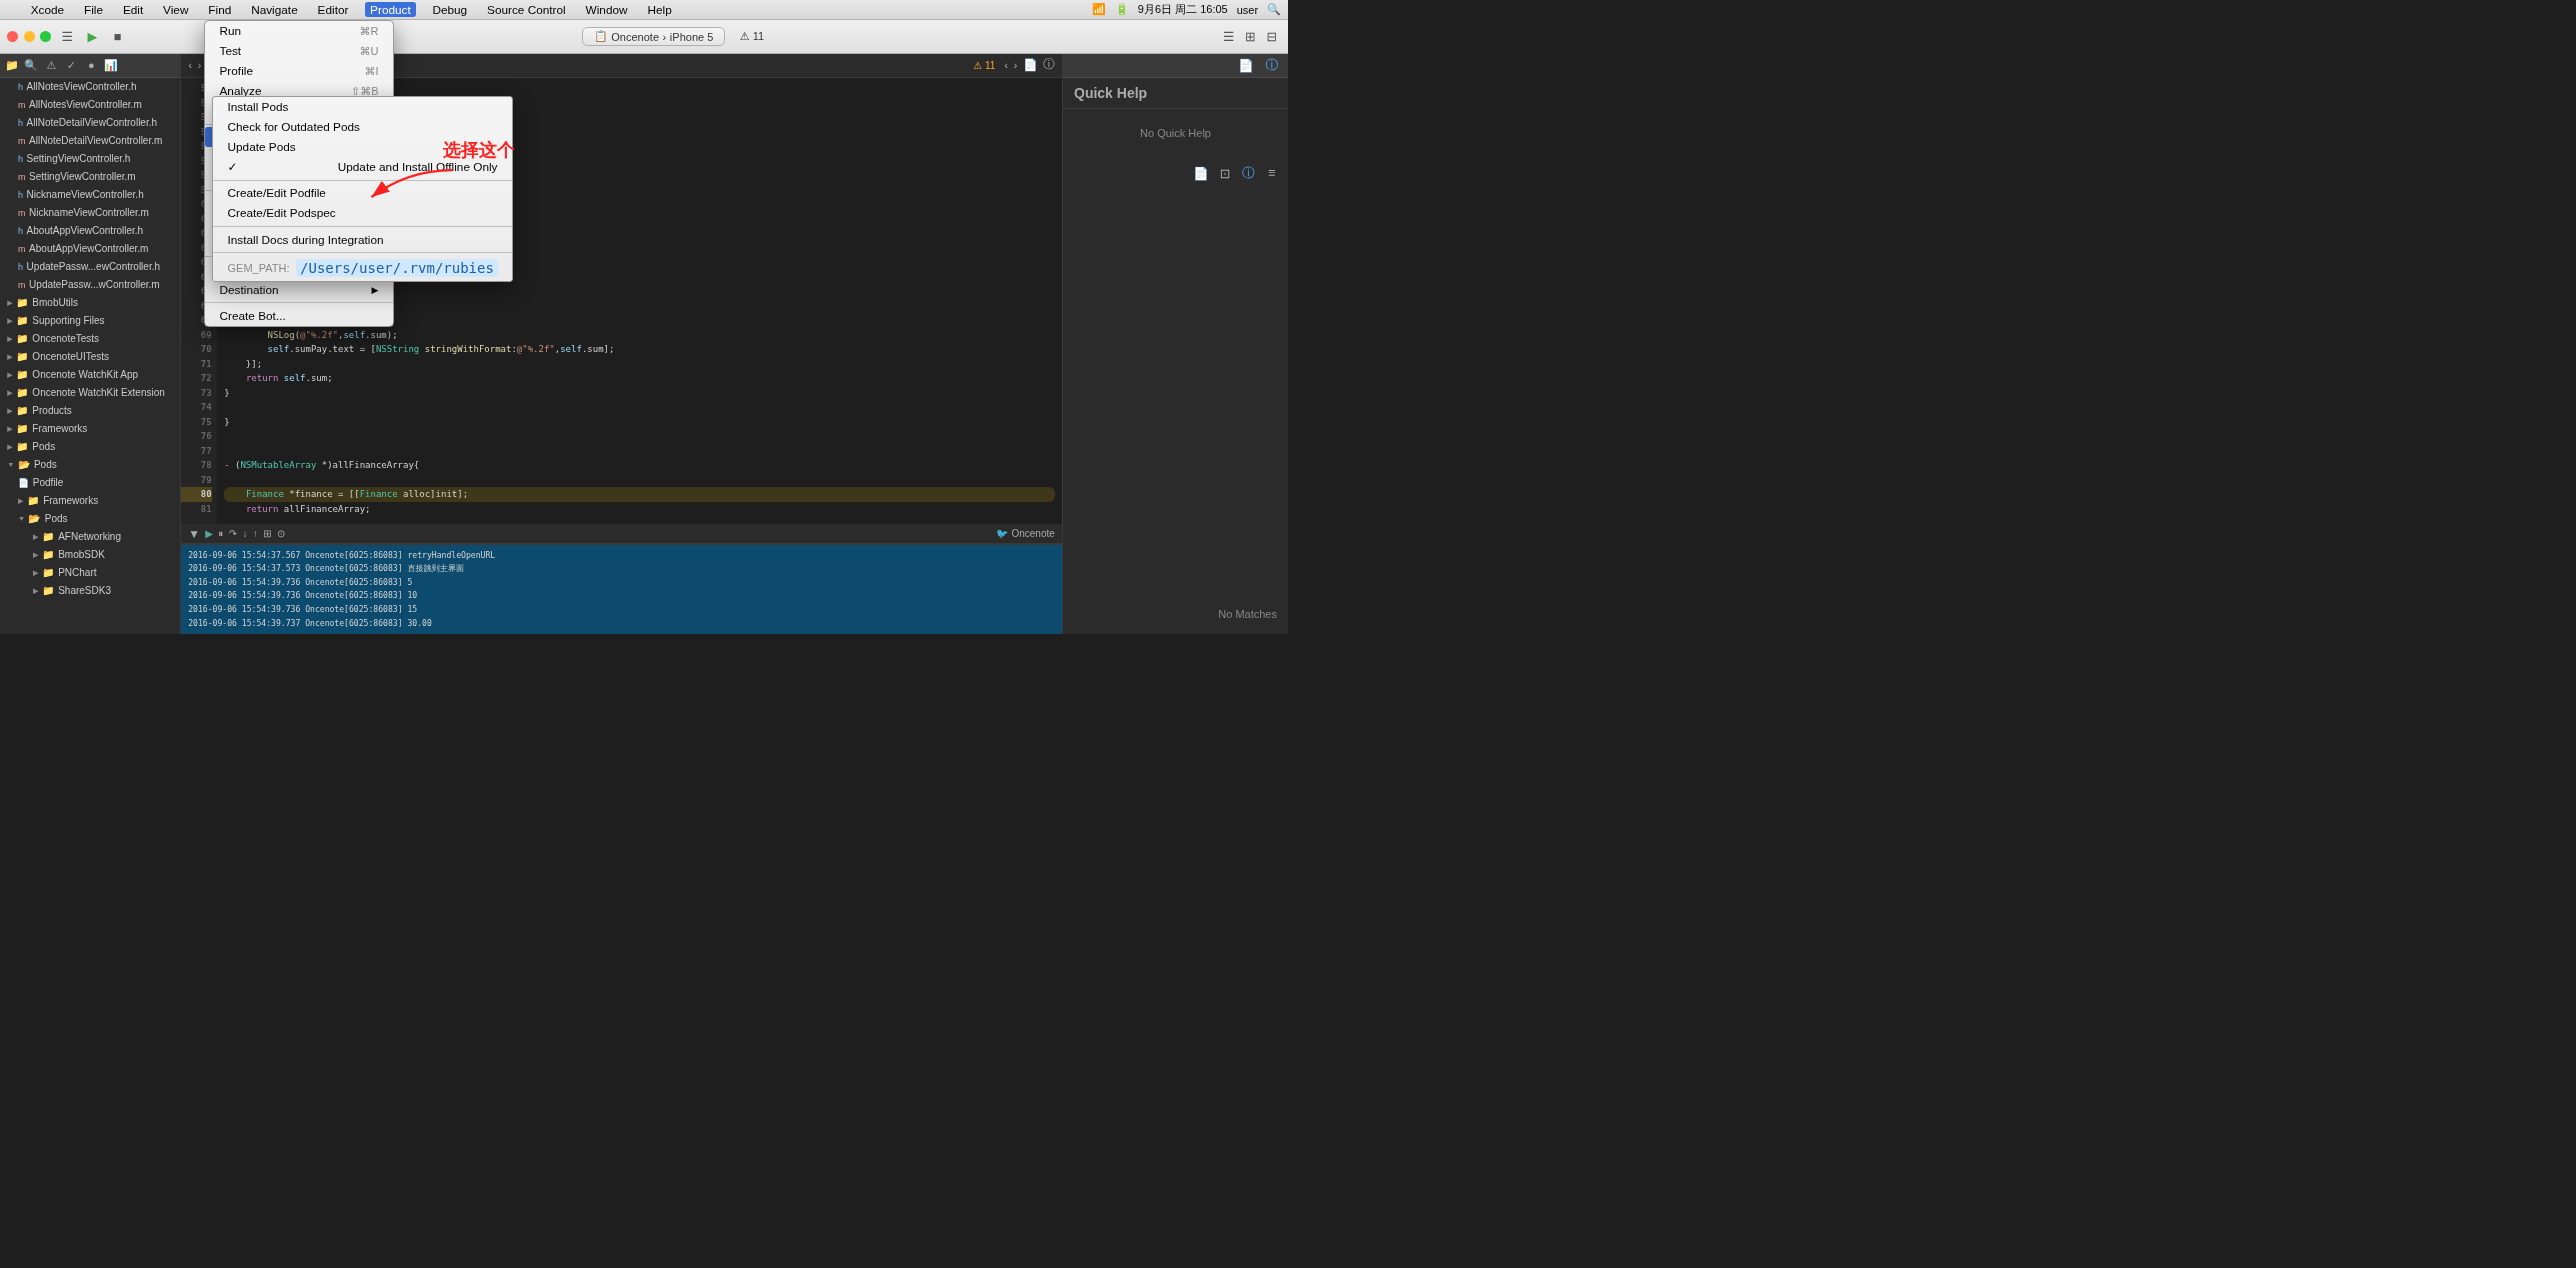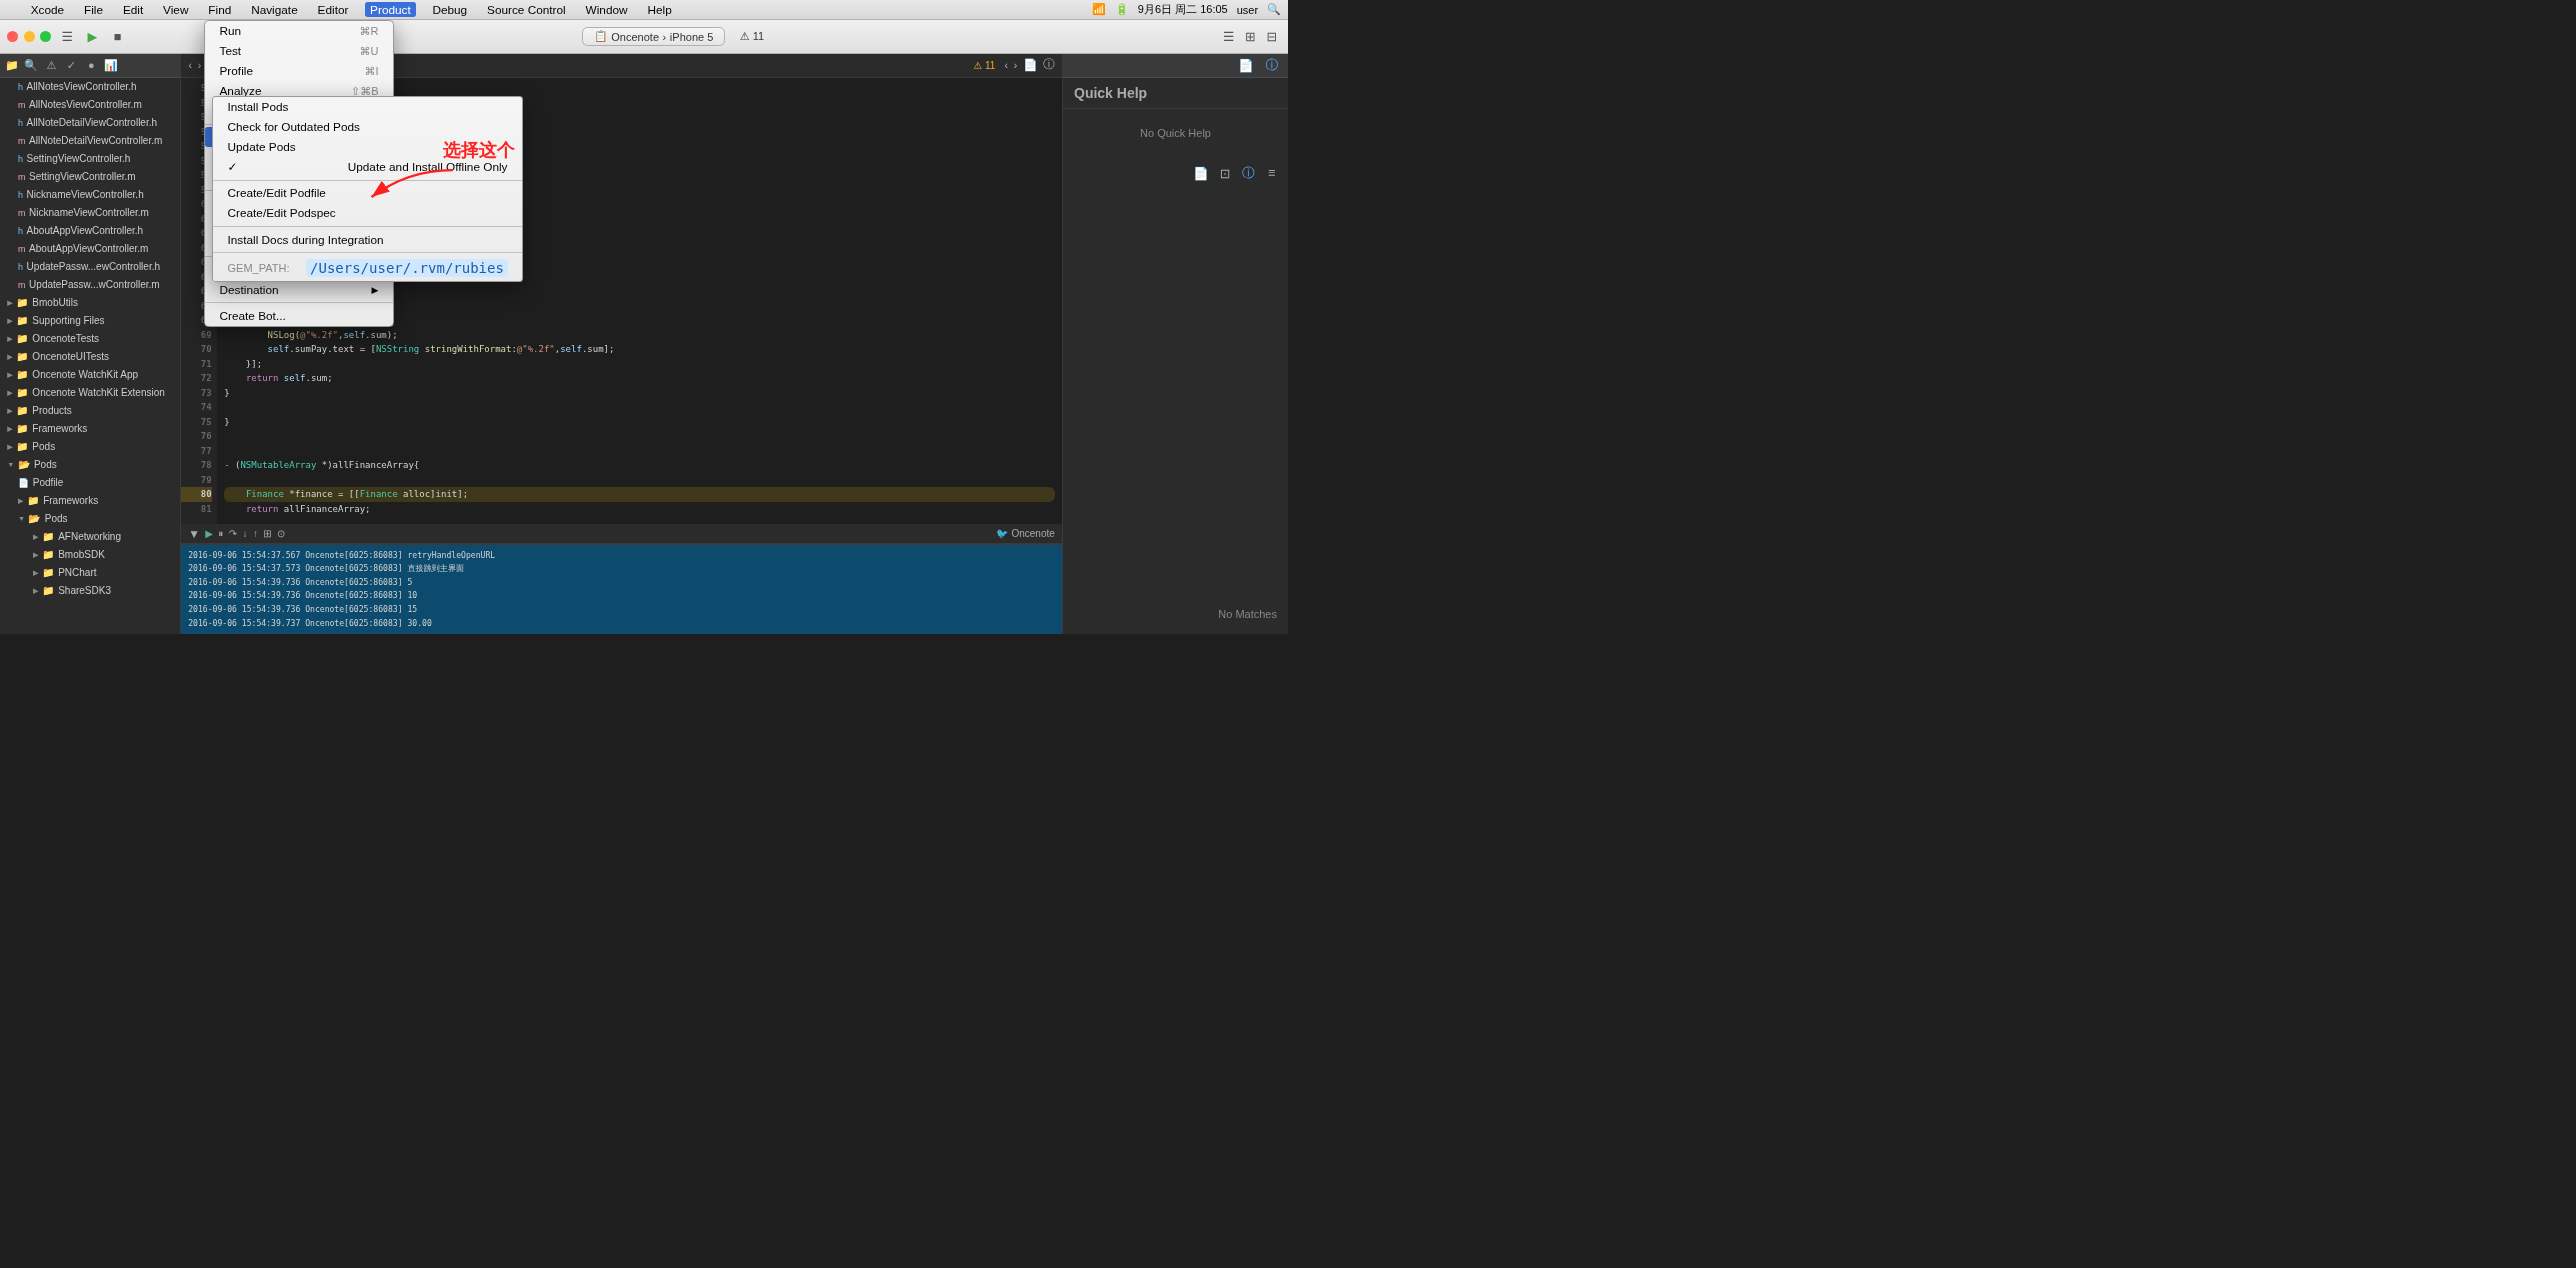--- a/index.html
+++ b/index.html
@@ -313,21 +313,21 @@
     }
 
     
     .gem-path-row {
       display: flex;
       align-items: center;
       padding: 3.6px 14.5px;
       font-size: 11px;
       color: #555;
     }
-    .gem-path-label { color: #888; margin-right: 17px; }
+    .gem-path-label { color: #888; margin-right: 7px; }
     .gem-path-value {
       background: #d0e8ff;
       color: #1a5fa8;
       padding: 0.9px 3.6px;
       border-radius: 2.7px;
       font-family: monospace;
       font-size: 14px;
     }
 
     

